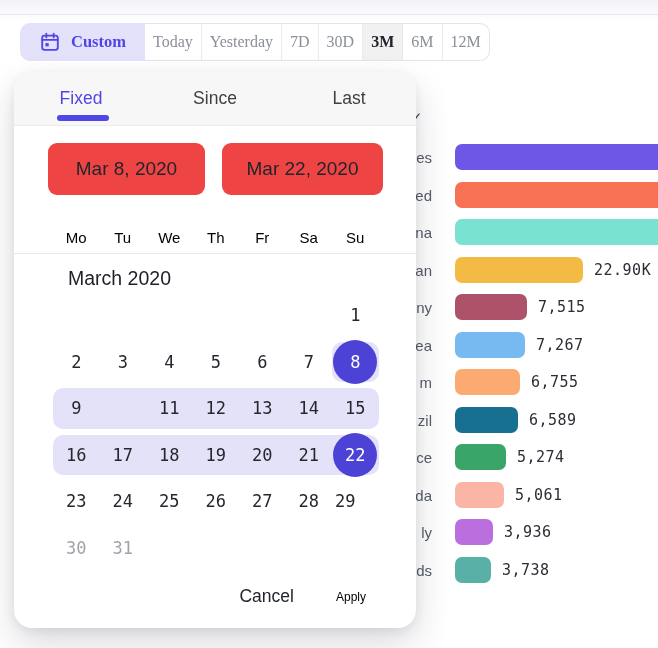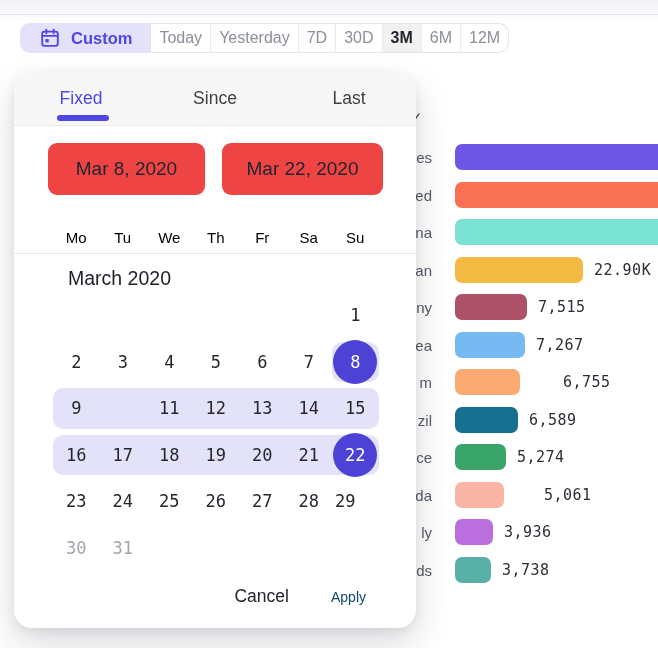--- a/index.html
+++ b/index.html
@@ -17,21 +17,21 @@
   
   .bars{position:absolute;inset:0;z-index:1;}
   .bar-row{position:absolute;left:0;width:658px;height:26px;}
   .bar-frag{position:absolute;right:226px;top:50%;transform:translateY(-50%);
     font-size:15px;color:#565c66;}
   .bar-pill{position:absolute;left:455px;top:0;height:26px;border-radius:7px;}
   .bar-val{position:absolute;top:50%;transform:translateY(-50%);
     font-family:"DejaVu Sans Mono",monospace;font-size:15px;color:#2b2e35;letter-spacing:.5px;}
 
   
-  .toolbar{position:absolute;left:20px;top:23px;height:30px;display:flex;z-index:5;}
+  .toolbar{position:absolute;left:20px;top:23px;height:38px;display:flex;z-index:5;font-family:Liberation Serif, serif;}
   .custom-btn{display:flex;align-items:center;gap:10px;padding:0 19px;
     background:#e4e1fa;border-radius:10px 0 0 10px;cursor:pointer;}
   .custom-btn .lbl{font-size:16.5px;font-weight:600;color:#4f46e5;}
   .preset-group{display:flex;border:1px solid #e4e4e9;border-left:none;
     border-radius:0 10px 10px 0;overflow:hidden;background:#fff;}
   .preset{display:flex;align-items:center;justify-content:center;padding:0 8px;
     font-size:16px;color:#8b8f99;border-right:1px solid #ebebef;cursor:pointer;}
   .preset:last-child{border-right:none;}
   .preset.active{background:#f1f1f2;color:#22252e;font-weight:600;}
 
@@ -67,21 +67,21 @@
     display:flex;align-items:center;justify-content:center;
     font-family:"DejaVu Sans Mono",monospace;font-size:17px;color:#26272e;cursor:pointer;}
   .cal-cell.muted{color:#a0a3ad;}
   .cal-cell .circle{position:absolute;width:44px;height:44px;border-radius:50%;
     background:#4c43d6;left:1.2px;top:1.2px;}
   .cal-cell .num{position:relative;z-index:1;}
   .cal-cell.selected .num{color:#ffffff;}
 
   .popup-footer{position:absolute;top:514px;right:50px;display:flex;gap:42px;align-items:center;}
   .btn-cancel{font-size:17.5px;font-weight:500;color:#22252d;cursor:pointer;}
-  .btn-apply{font-size:14px;font-weight:500;color:#0c4a6e;cursor:pointer;}
+  .btn-apply{font-size:12px;font-weight:500;color:#000000;cursor:pointer;}
 </style>
 </head>
 <body>
 
 <div class="top-fade"></div>
 <div class="top-line"></div>
 
 <div class="bars" id="bars">
     <div class="bar-row" style="top: 144px;">
       <span class="bar-frag">es</span>
@@ -106,36 +106,36 @@
       <span class="bar-val" style="left: 538px;">7,515</span>
     </div>
     <div class="bar-row" style="top: 331.5px;">
       <span class="bar-frag">ea</span>
       <div class="bar-pill" style="width: 70px; background: rgb(119, 185, 241);"></div>
       <span class="bar-val" style="left: 536px;">7,267</span>
     </div>
     <div class="bar-row" style="top: 369px;">
       <span class="bar-frag">m</span>
       <div class="bar-pill" style="width: 65px; background: rgb(251, 170, 114);"></div>
-      <span class="bar-val" style="left: 563px;">6,755</span>
+      <span class="bar-val" style="left: 531px;">6,755</span>
     </div>
     <div class="bar-row" style="top: 406.5px;">
       <span class="bar-frag">zil</span>
       <div class="bar-pill" style="width: 63px; background: rgb(23, 112, 143);"></div>
       <span class="bar-val" style="left: 529px;">6,589</span>
     </div>
     <div class="bar-row" style="top: 444px;">
       <span class="bar-frag">ce</span>
       <div class="bar-pill" style="width: 51px; background: rgb(58, 165, 104);"></div>
       <span class="bar-val" style="left: 517px;">5,274</span>
     </div>
     <div class="bar-row" style="top: 481.5px;">
       <span class="bar-frag">da</span>
       <div class="bar-pill" style="width: 49px; background: rgb(251, 181, 167);"></div>
-      <span class="bar-val" style="left: 515px; margin-left: 29px;">5,061</span>
+      <span class="bar-val" style="left: 515px;">5,061</span>
     </div>
     <div class="bar-row" style="top: 519px;">
       <span class="bar-frag">ly</span>
       <div class="bar-pill" style="width: 38px; background: rgb(187, 110, 222);"></div>
       <span class="bar-val" style="left: 504px;">3,936</span>
     </div>
     <div class="bar-row" style="top: 556.5px;">
       <span class="bar-frag">ds</span>
       <div class="bar-pill" style="width: 36px; background: rgb(89, 176, 167);"></div>
       <span class="bar-val" style="left: 502px;">3,738</span>

